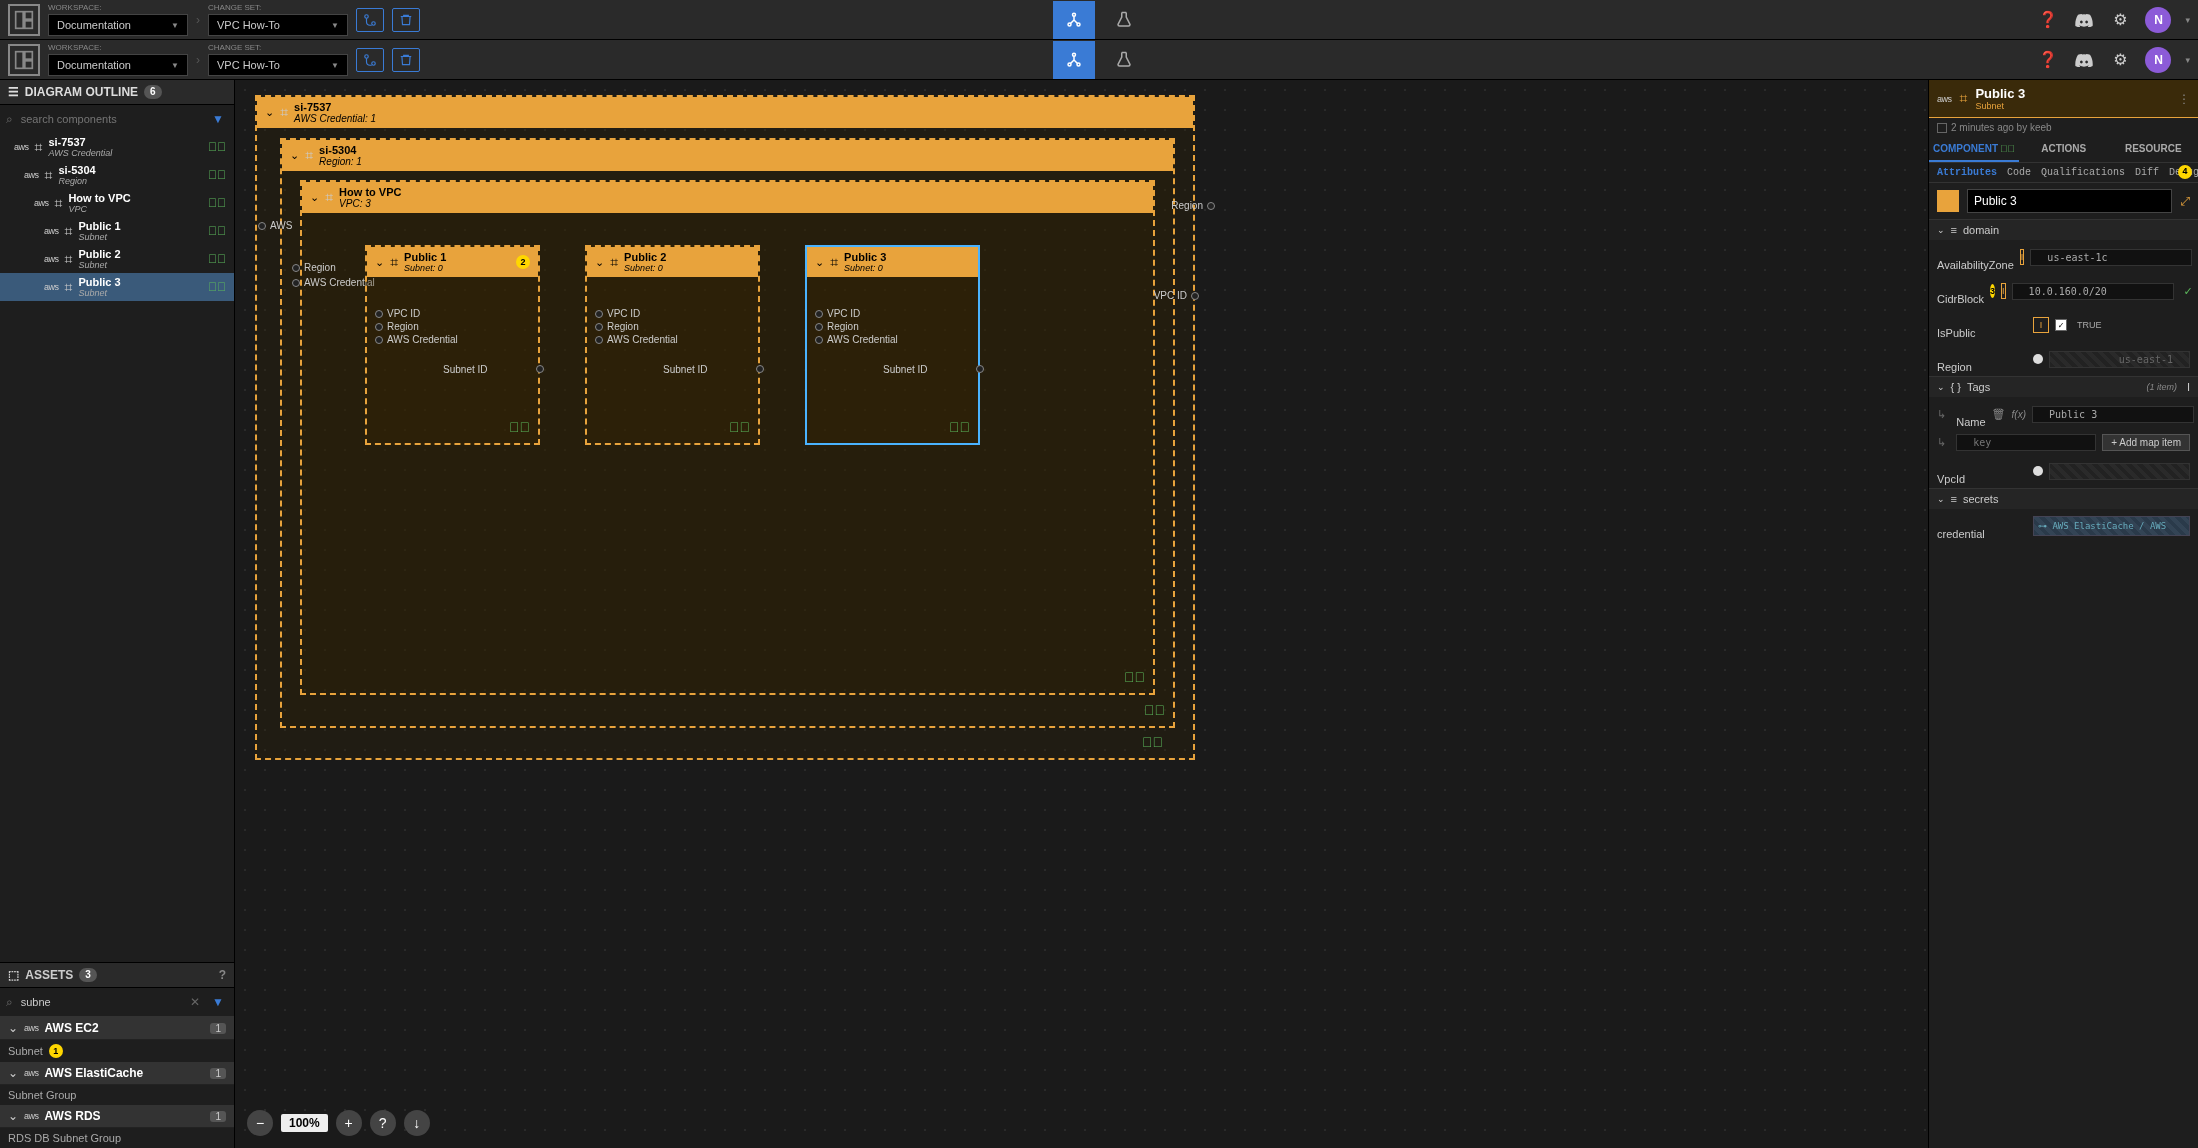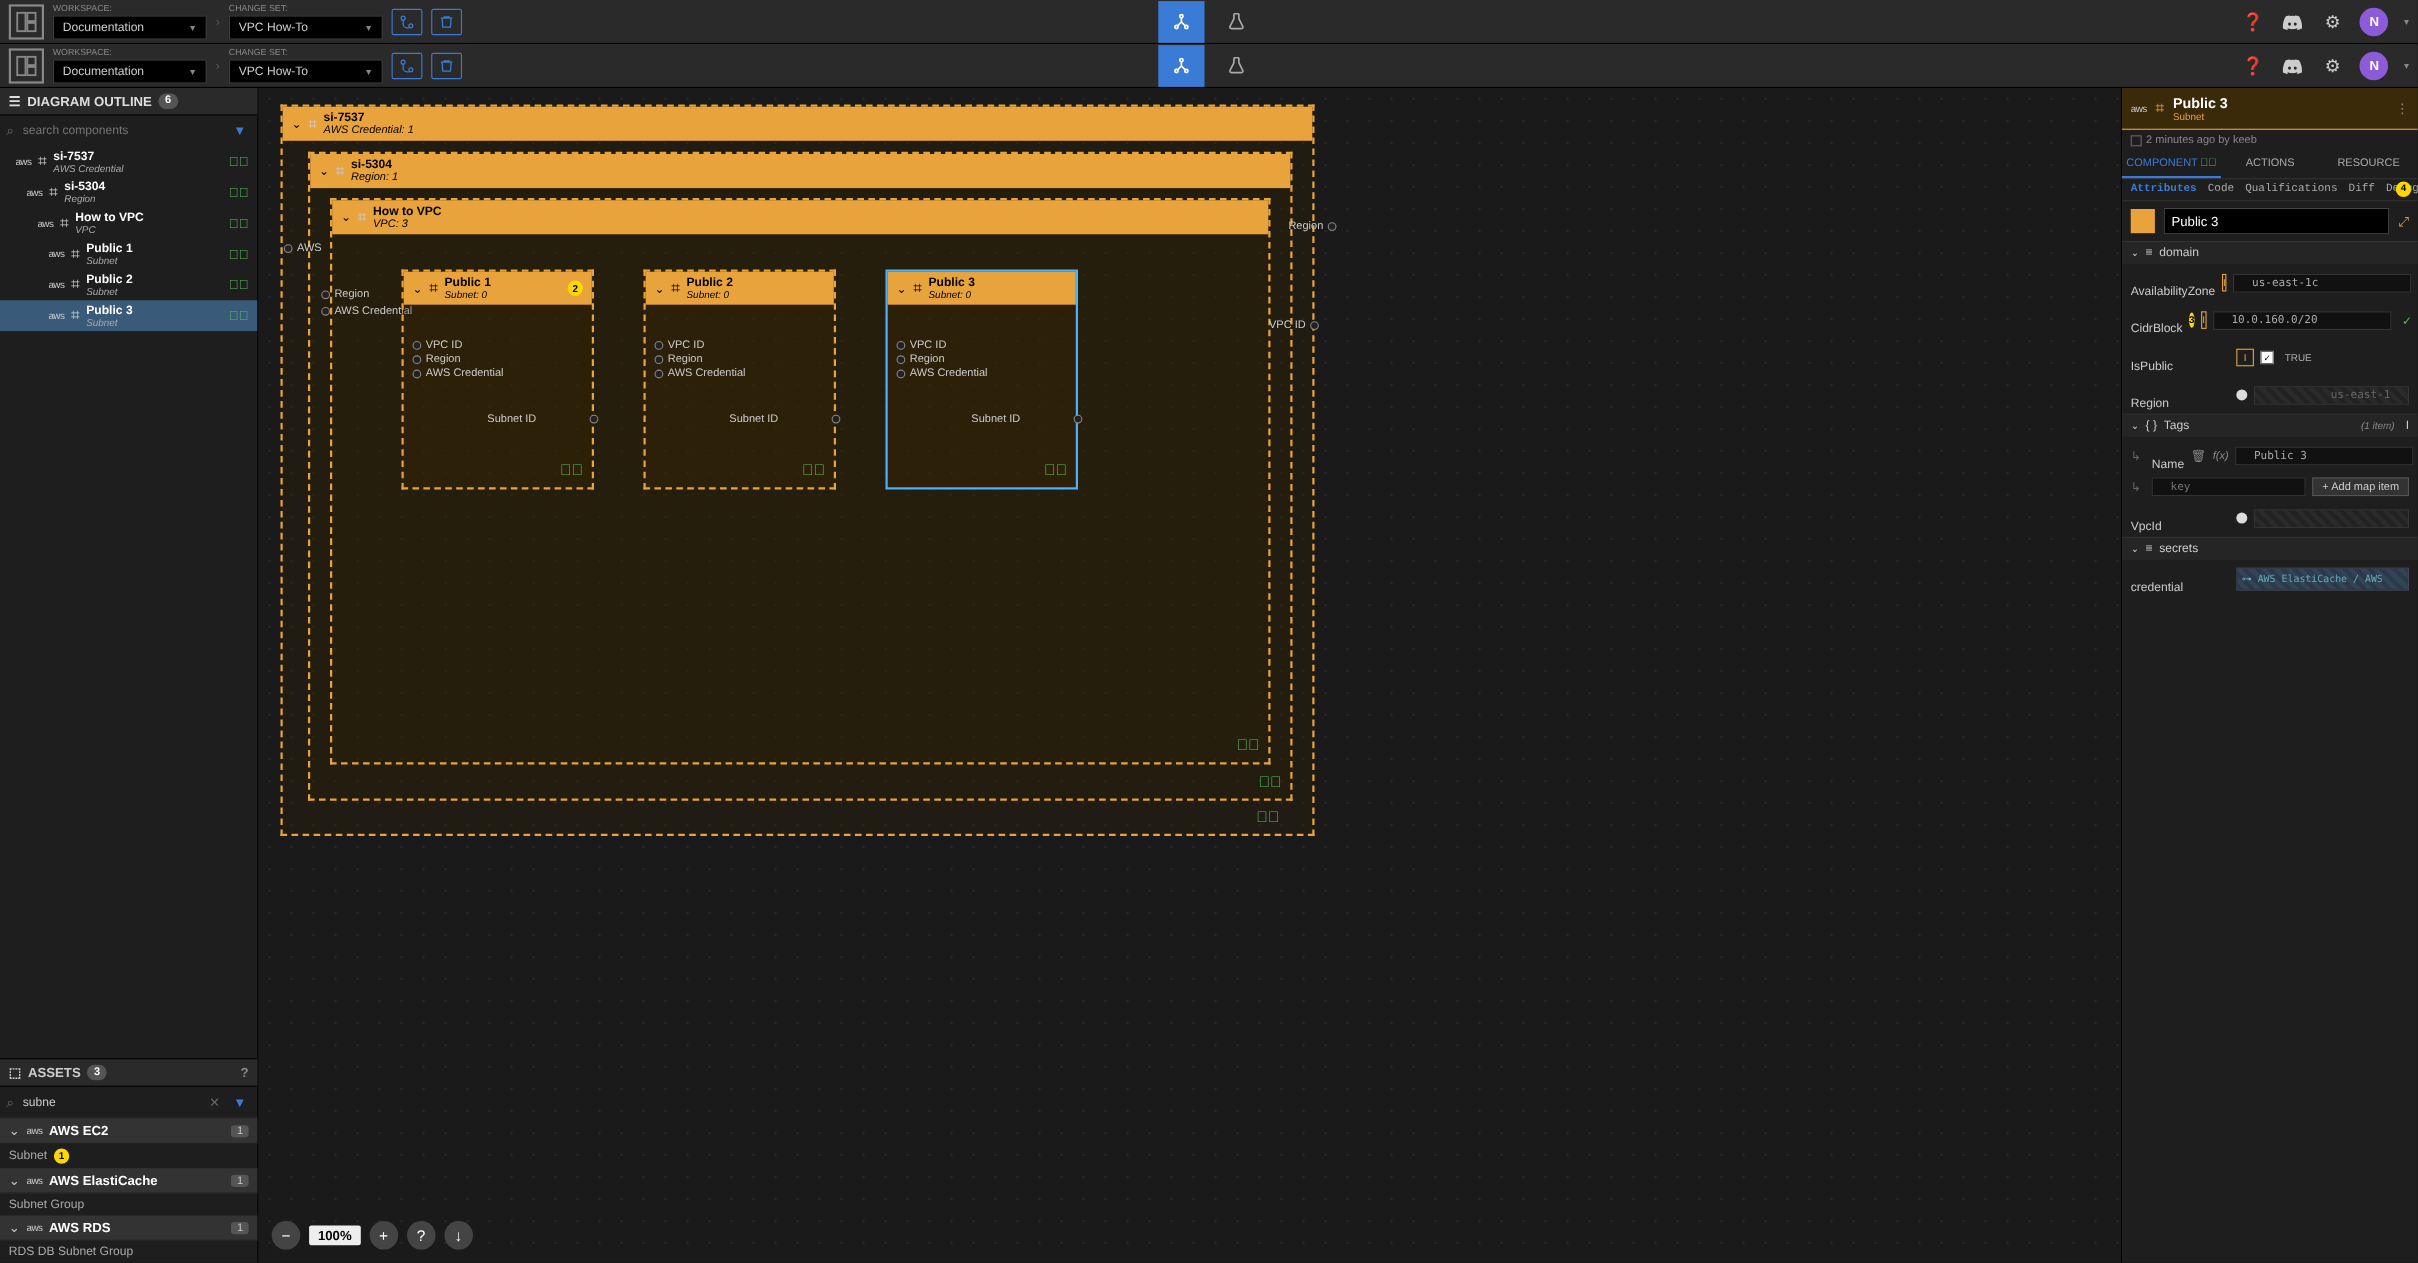--- a/index.html
+++ b/index.html
@@ -58,39 +58,39 @@
 .frame { position: absolute; border: 2px dashed #e8a33c; }
 .frame-header { background: #e8a33c; color: #000; display: flex; align-items: center; padding: 4px 8px; gap: 6px; font-size: 11px; }
 .frame-header .ft { font-weight: 700; }
 .frame-header .fs { font-style: italic; font-size: 10px; }
 .subnet-box { position: absolute; border: 2px dashed #e8a33c; background: rgba(60,40,0,0.3); }
 .subnet-box.sel { border: 2px solid #4ab3ff; }
 .subnet-header { background: #e8a33c; color: #000; padding: 4px 8px; display: flex; align-items: center; gap: 6px; font-size: 11px; }
 .subnet-body { padding: 30px 8px 8px 8px; font-size: 10px; color: #ccc; }
 .port-row { display: flex; align-items: center; gap: 4px; padding: 1px 0; }
 .port-dot { width: 8px; height: 8px; border: 1px solid #888; border-radius: 50%; background: #222; }
-.port-out { position: absolute; right: -6px; bottom: 58px; display: flex; align-items: center; gap: 4px; font-size: 10px; color: #ccc; margin-left: 12px; }
+.port-out { position: absolute; right: -6px; bottom: 70px; display: flex; align-items: center; gap: 4px; font-size: 10px; color: #ccc; margin-left: 12px; }
 .port-out .lbl { transform: translateX(-100%); position: absolute; right: 12px; white-space: nowrap; }
 .check-ok { position: absolute; right: 8px; bottom: 8px; color: #5cb85c; font-size: 14px; }
 .frame-label-out { position: absolute; font-size: 10px; color: #ccc; display: flex; align-items: center; gap: 4px; }
 
 .zoom-controls { position: absolute; left: 12px; bottom: 12px; display: flex; align-items: center; gap: 8px; }
 .zc-btn { width: 26px; height: 26px; border-radius: 50%; background: #444; color: #fff; display: flex; align-items: center; justify-content: center; cursor: pointer; font-size: 14px; }
 .zc-label { background: #eee; color: #000; padding: 2px 8px; font-weight: 700; font-size: 12px; border-radius: 2px; }
 
 
 .right { width: 270px; background: #1e1e1e; border-left: 1px solid #000; display: flex; flex-direction: column; }
 .rp-header { background: #3a2a0a; padding: 6px 8px; display: flex; align-items: center; gap: 8px; border-bottom: 1px solid #e8a33c; }
 .rp-header .tx { display: flex; flex-direction: column; }
 .rp-header .tx .t1 { font-weight: 700; color: #fff; font-size: 13px; }
 .rp-header .tx .t2 { font-size: 9px; color: #e8a33c; }
 .rp-header .dots { margin-left: auto; color: #888; cursor: pointer; }
 .rp-meta { font-size: 10px; color: #888; padding: 4px 8px; display: flex; align-items: center; gap: 4px; }
 .rp-tabs { display: flex; border-bottom: 1px solid #333; }
-.rp-tab { flex: 1; text-align: center; padding: 6px 4px; font-size: 10px; font-weight: 400; color: #aaa; cursor: pointer; }
+.rp-tab { flex: 1; text-align: center; padding: 6px 4px; font-size: 10px; font-weight: 700; color: #aaa; cursor: pointer; }
 .rp-tab.active { color: #3a7bd5; border-bottom: 2px solid #3a7bd5; }
 .rp-tab .chk { color: #5cb85c; margin-left: 2px; }
 .rp-subtabs { display: flex; padding: 4px 8px; gap: 10px; font-size: 10px; border-bottom: 1px solid #333; position: relative; font-family: Liberation Mono, monospace; }
 .rp-subtab { color: #aaa; cursor: pointer; }
 .rp-subtab.active { color: #3a7bd5; font-weight: 700; }
 .rp-badge4 { position: absolute; right: 6px; top: 2px; background: #ffd700; color: #000; border-radius: 50%; width: 14px; height: 14px; font-size: 9px; display: flex; align-items: center; justify-content: center; font-weight: 700; }
 .rp-name-row { display: flex; align-items: center; padding: 6px 8px; gap: 8px; }
 .rp-name-row .colorbox { width: 22px; height: 22px; background: #e8a33c; }
 .rp-name-row input { flex: 1; background: #000; border: 1px solid #444; color: #fff; padding: 4px 6px; font-size: 12px; }
 .rp-section { border-top: 1px solid #333; }

